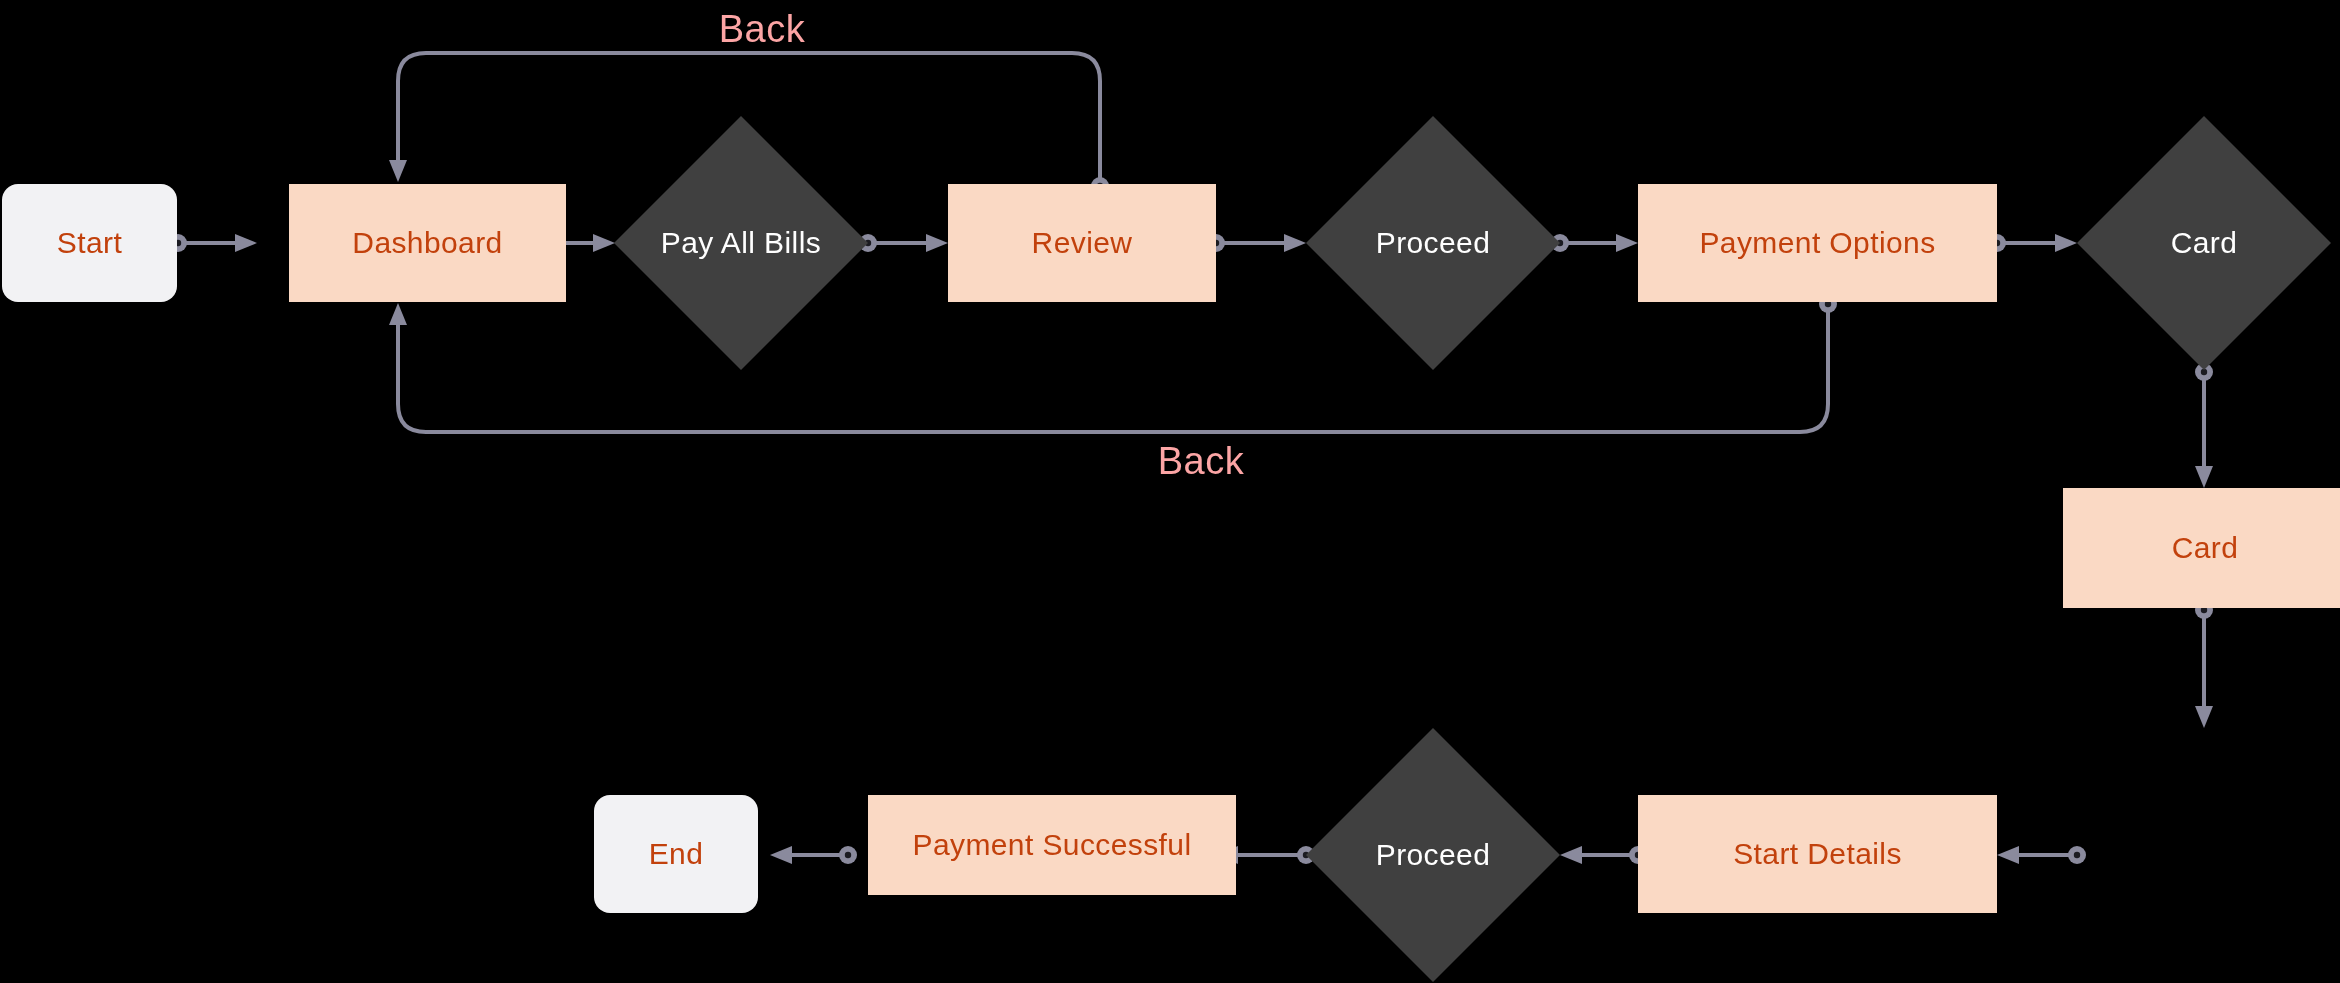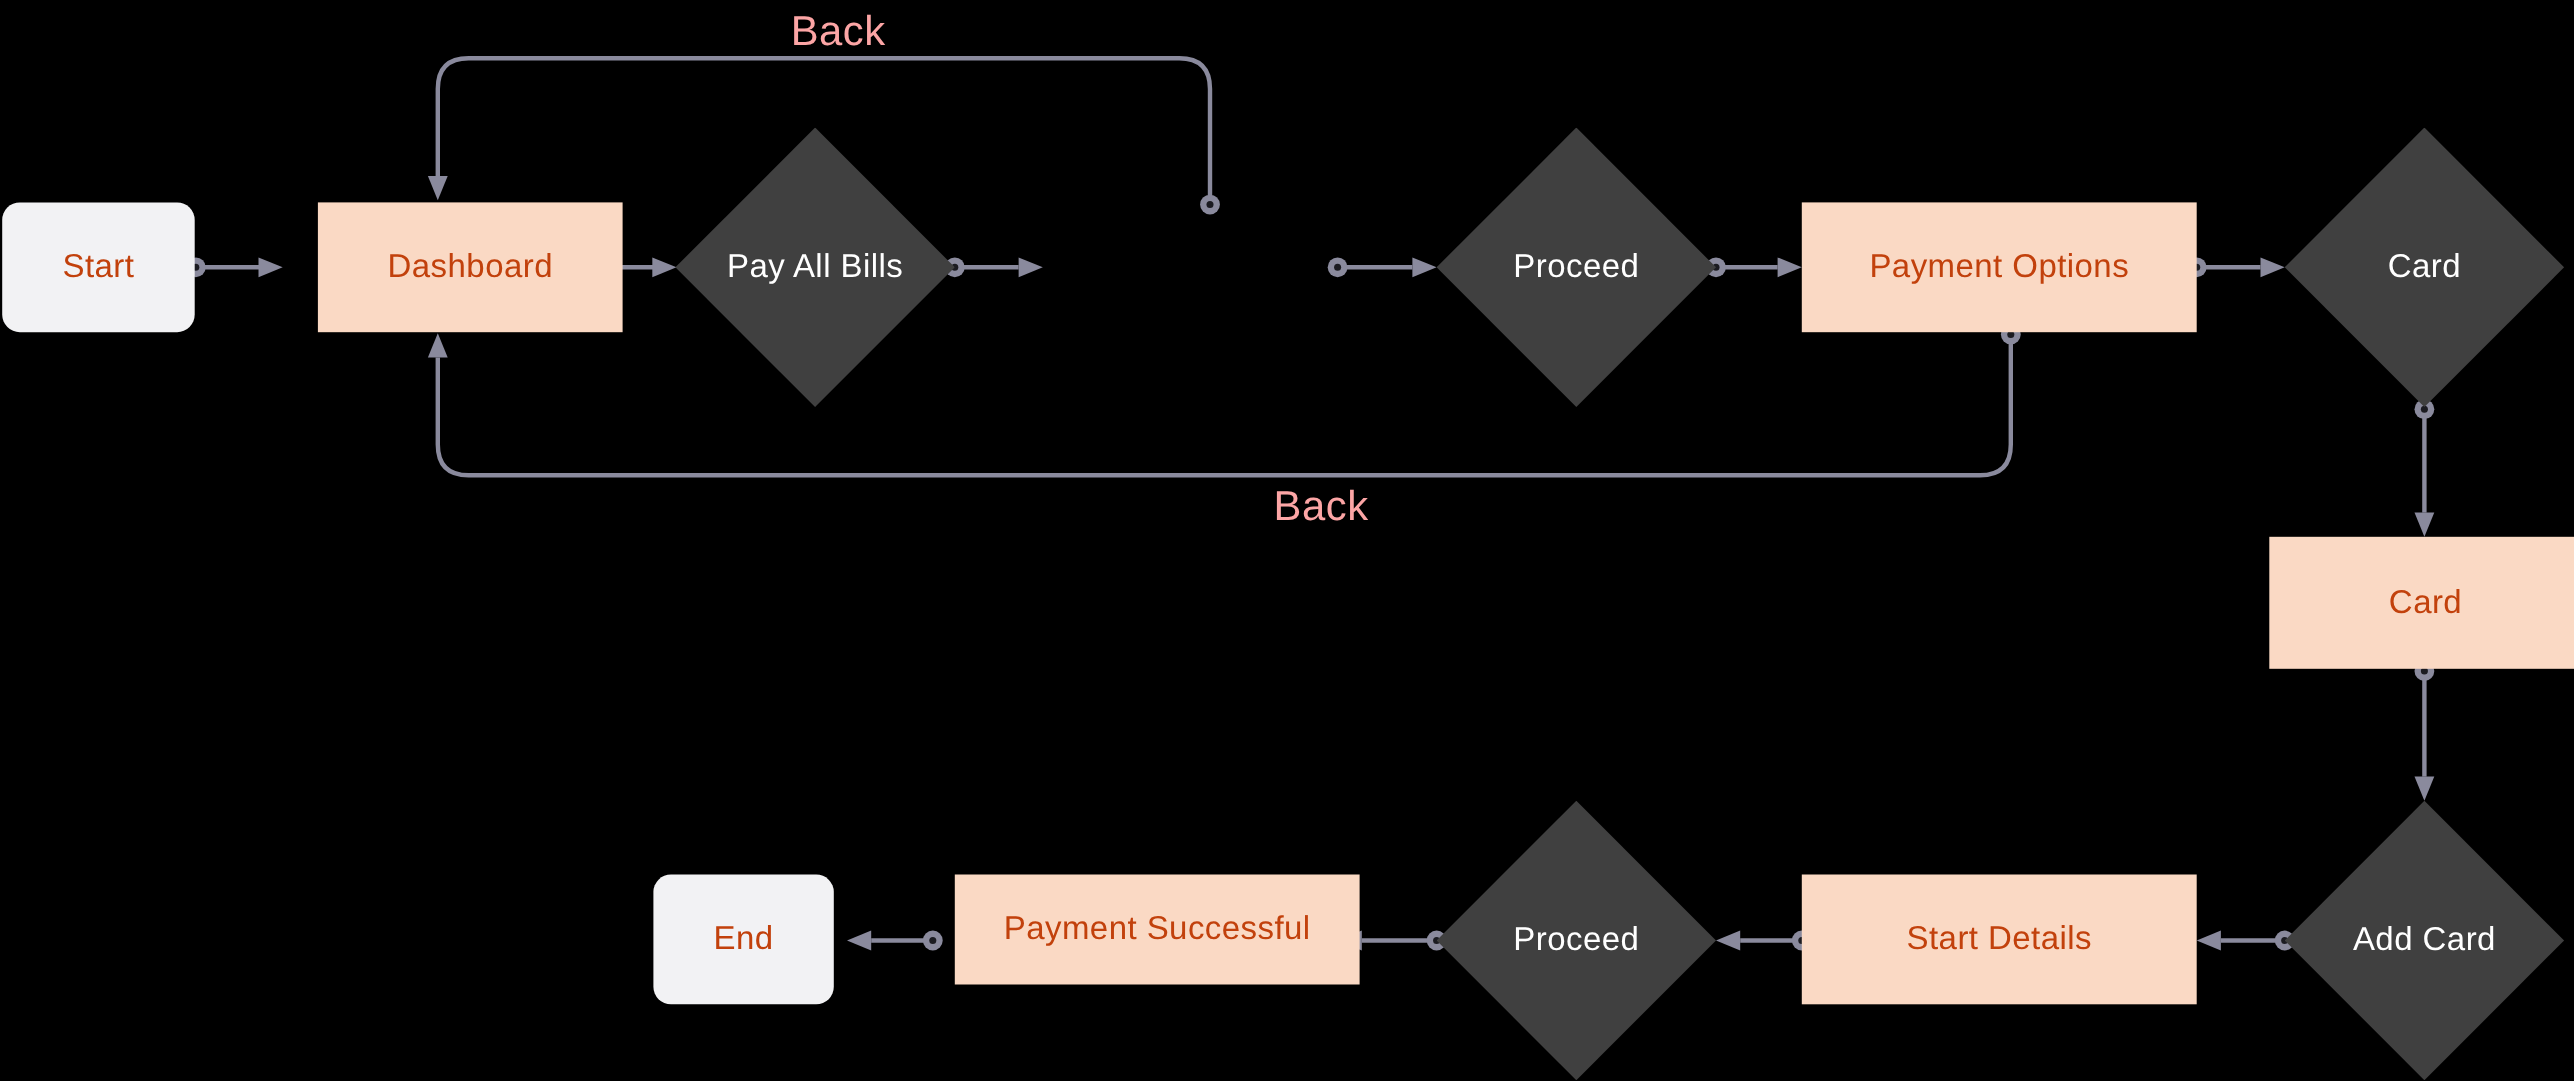--- a/index.html
+++ b/index.html
@@ -144,40 +144,40 @@
   </div>
 
   <div class="node process" style="left:257px;top:184px;width:277px;height:118px;margin-left:32px;">
     <span class="lbl">Dashboard</span>
   </div>
 
   <div class="node decision" style="left:614px;top:116px;width:254px;height:254px;">
     <span class="lbl">Pay All Bills</span>
   </div>
 
+  <div class="node process" style="left:948px;top:184px;width:268px;height:118px;">
+    <span class="lbl">Review</span>
+  </div>
 
   <div class="node decision" style="left:1306px;top:116px;width:254px;height:254px;">
     <span class="lbl">Proceed</span>
   </div>
 
   <div class="node process" style="left:1638px;top:184px;width:359px;height:118px;text-align:center;">
     <span class="lbl">Payment Options</span>
   </div>
 
   <div class="node decision" style="left:2077px;top:116px;width:254px;height:254px;">
     <span class="lbl">Card</span>
   </div>
 
   <div class="node process" style="left:2063px;top:488px;width:284px;height:120px;">
     <span class="lbl">Card</span>
   </div>
 
-  <div class="node decision" style="left:2077px;top:728px;width:254px;height:254px;">
-    <span class="lbl">Add Card</span>
-  </div>
 
   <div class="node process" style="left:1638px;top:795px;width:359px;height:118px;">
     <span class="lbl">Start Details</span>
   </div>
 
   <div class="node decision" style="left:1306px;top:728px;width:254px;height:254px;">
     <span class="lbl">Proceed</span>
   </div>
 
   <div class="node process" style="left:848px;top:795px;width:368px;height:100px;margin-left:20px;">

